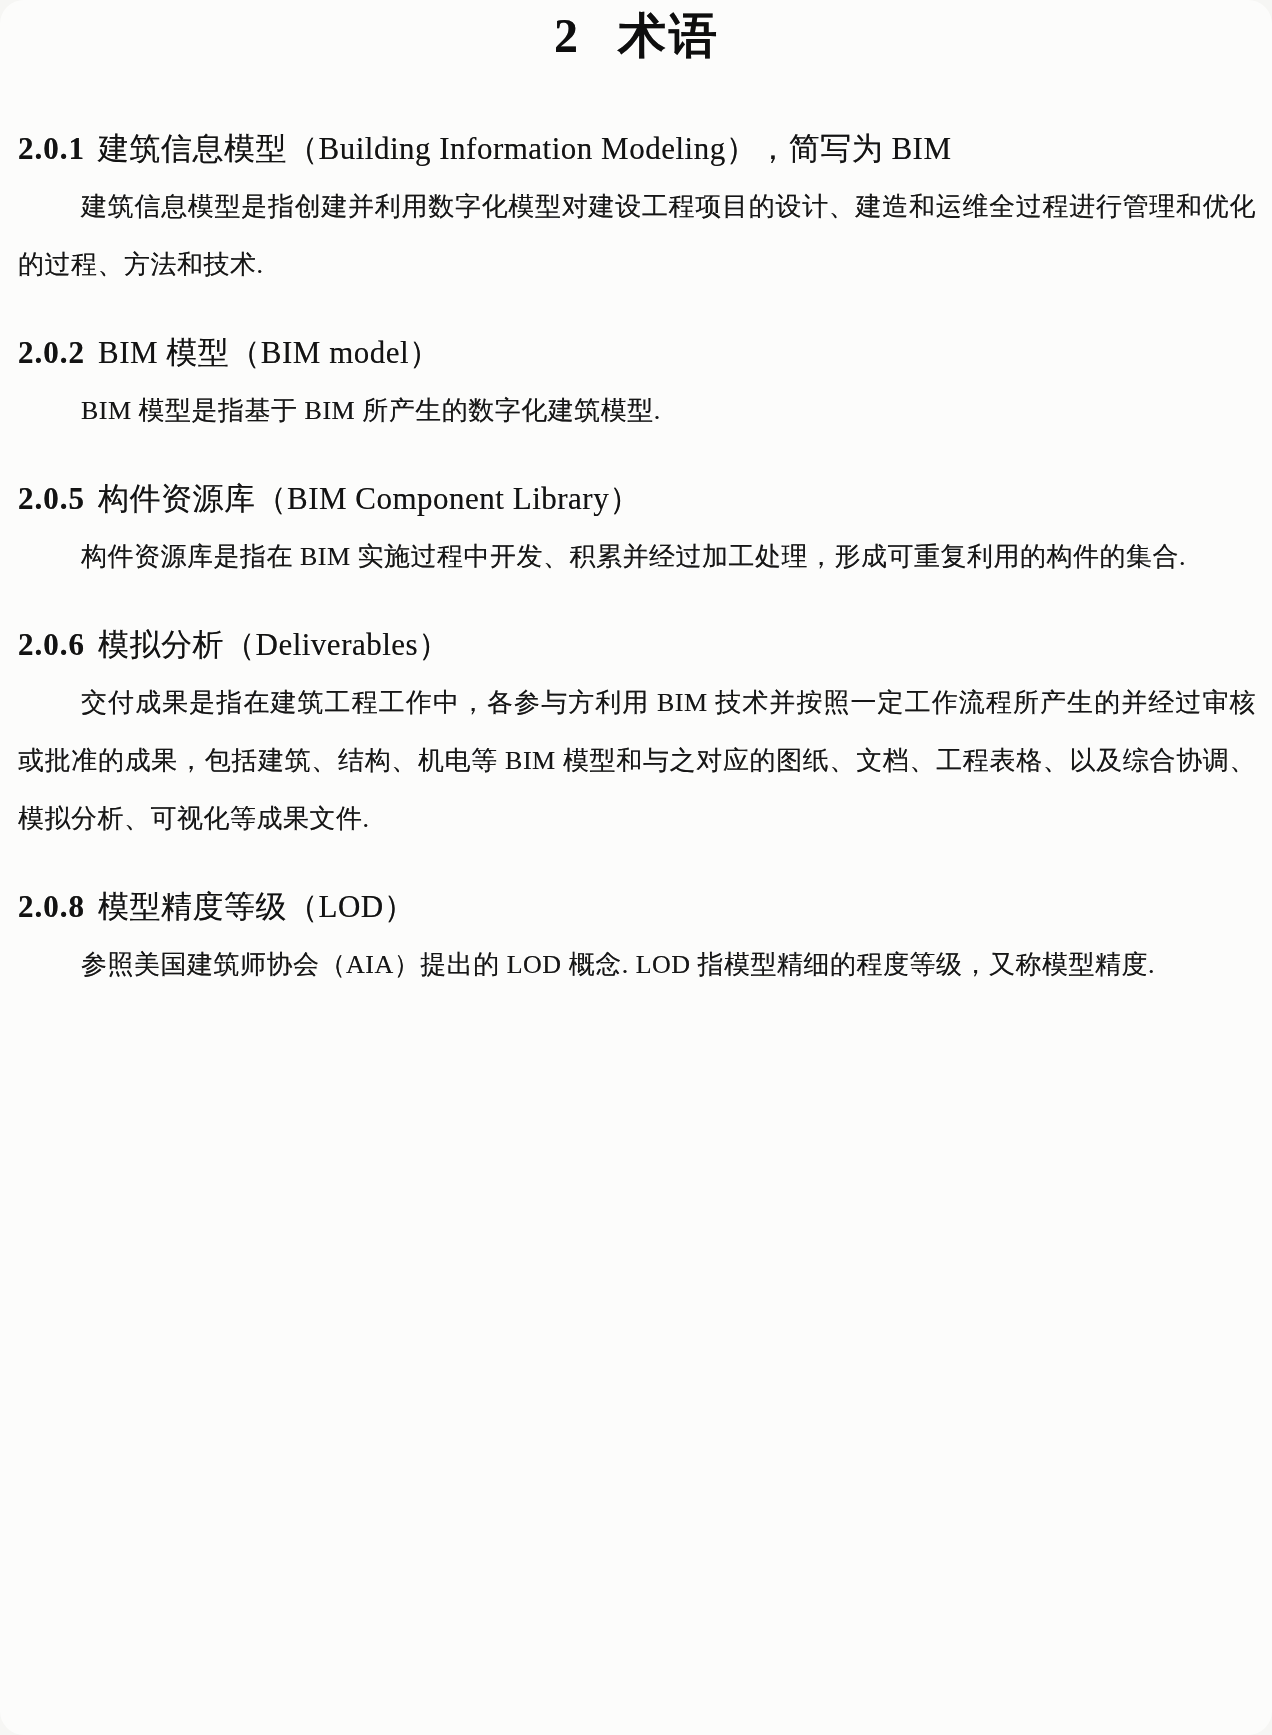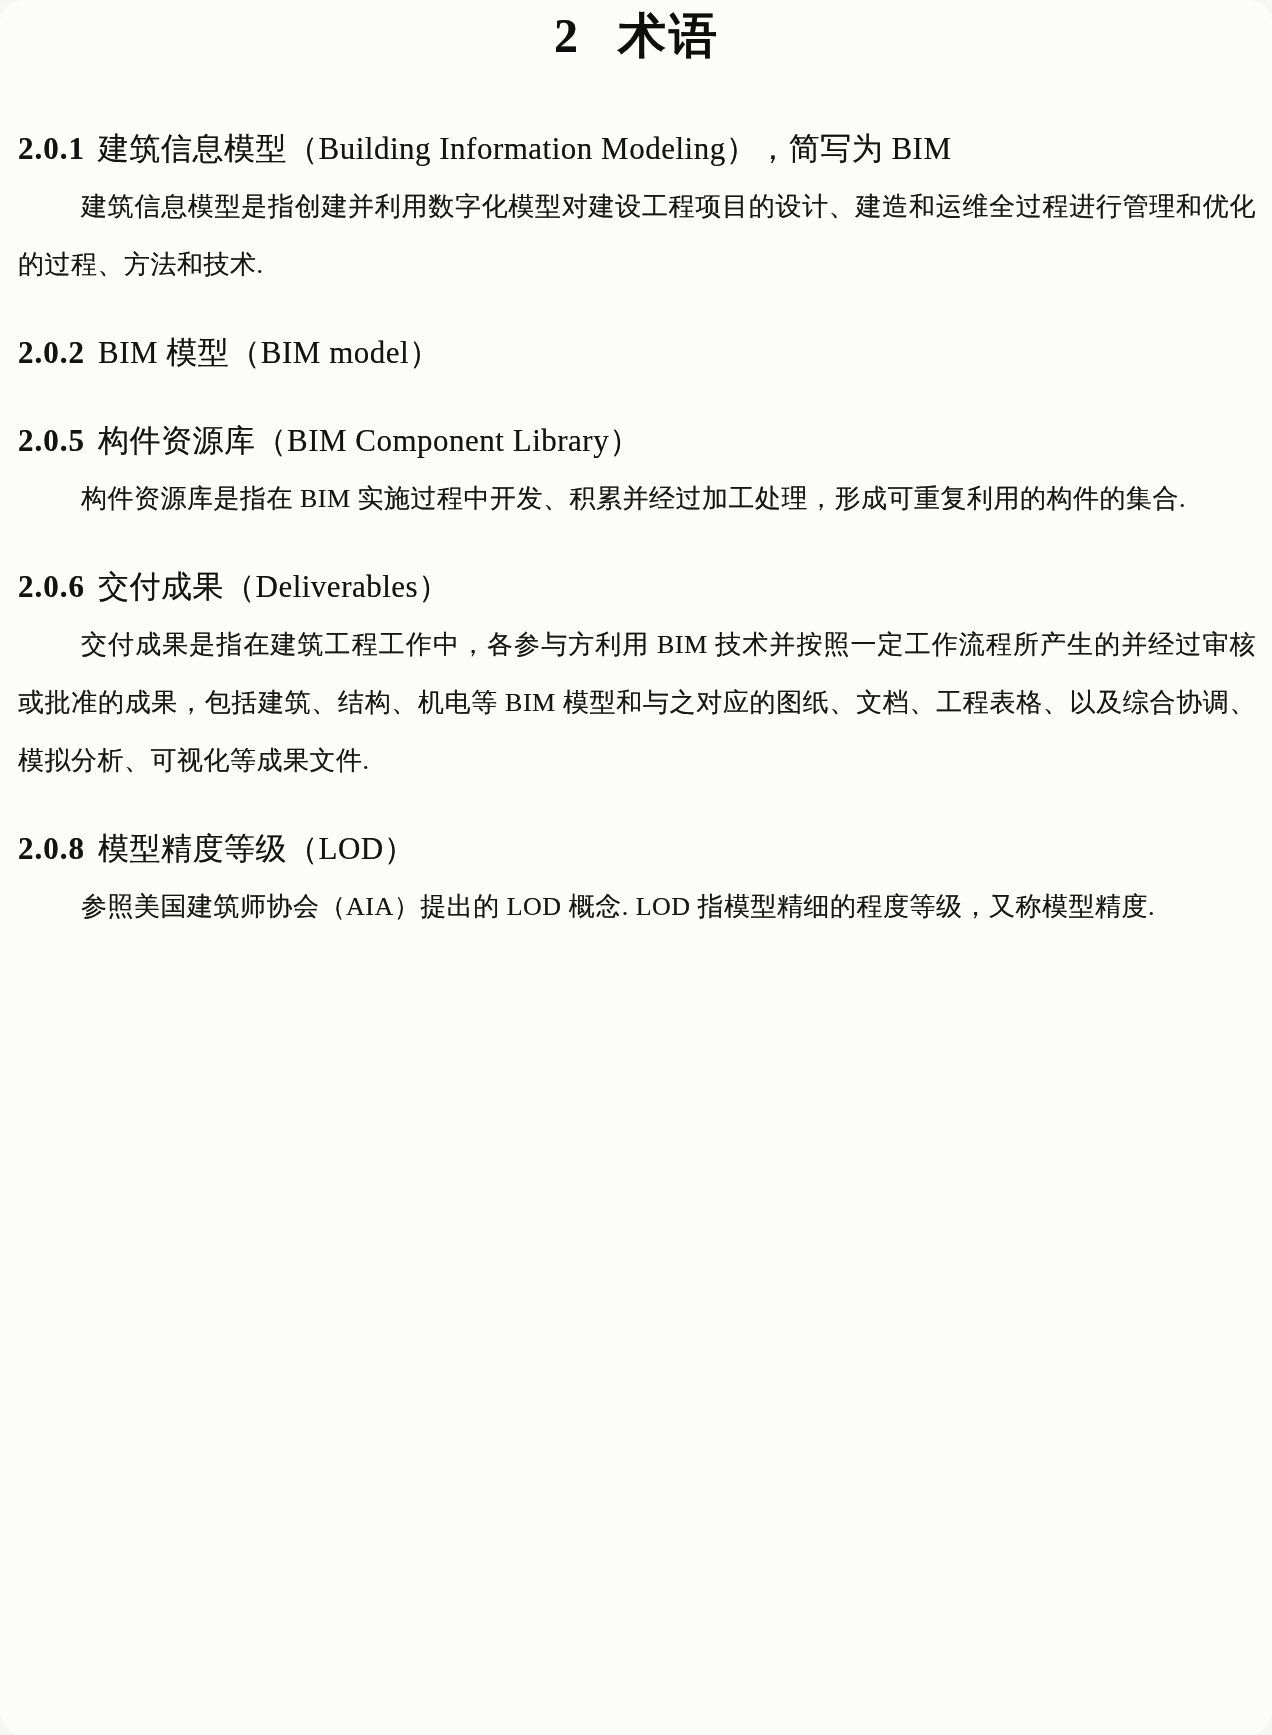--- a/index.html
+++ b/index.html
@@ -69,34 +69,35 @@
     <div class="heading">
       <span class="num">2.0.1</span><span class="term">建筑信息模型（Building Information Modeling），简写为 BIM</span>
     </div>
     <p class="definition">建筑信息模型是指创建并利用数字化模型对建设工程项目的设计、建造和运维全过程进行管理和优化的过程、方法和技术.</p>
   </div>
 
   <div class="section">
     <div class="heading">
       <span class="num">2.0.2</span><span class="term">BIM 模型（BIM model）</span>
     </div>
+    <p class="definition">BIM 模型是指基于 BIM 所产生的数字化建筑模型.</p>
   </div>
 
 
 
   <div class="section">
     <div class="heading">
       <span class="num">2.0.5</span><span class="term">构件资源库（BIM Component Library）</span>
     </div>
     <p class="definition">构件资源库是指在 BIM 实施过程中开发、积累并经过加工处理，形成可重复利用的构件的集合.</p>
   </div>
 
   <div class="section">
     <div class="heading">
-      <span class="num">2.0.6</span><span class="term">交付成果（Deliverables）</span>
+      <span class="num">2.0.6</span><span class="term">模拟分析（Deliverables）</span>
     </div>
     <p class="definition">交付成果是指在建筑工程工作中，各参与方利用 BIM 技术并按照一定工作流程所产生的并经过审核或批准的成果，包括建筑、结构、机电等 BIM 模型和与之对应的图纸、文档、工程表格、以及综合协调、模拟分析、可视化等成果文件.</p>
   </div>
 
 
   <div class="section">
     <div class="heading">
       <span class="num">2.0.8</span><span class="term">模型精度等级（LOD）</span>
     </div>
     <p class="definition">参照美国建筑师协会（AIA）提出的 LOD 概念. LOD 指模型精细的程度等级，又称模型精度.</p>

